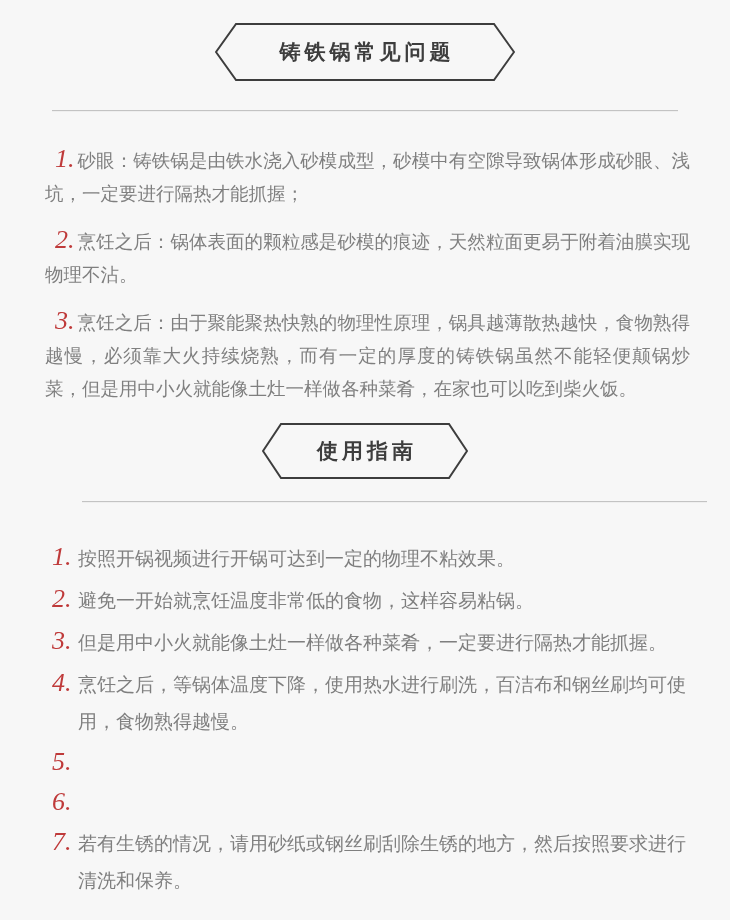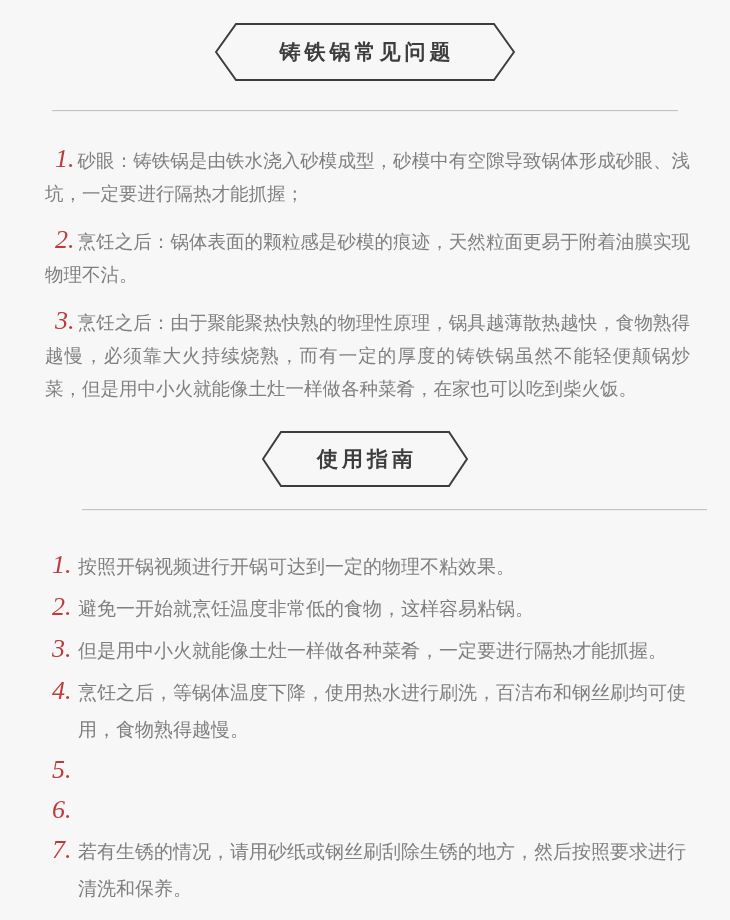--- a/index.html
+++ b/index.html
@@ -28,21 +28,21 @@
   .hex-title {
     position: relative;
     color: #3d3d3d;
     font-weight: 700;
     font-size: 21px;
     letter-spacing: 4px;
     padding-left: 4px;
     white-space: nowrap;
   }
   .hex1 { width: 300px; height: 58px; margin-top: 23px; }
-  .hex2 { width: 206px; height: 56px; margin-top: 26px; }
+  .hex2 { width: 206px; height: 56px; margin-top: 18px; }
 
   
   .divider {
     height: 1px;
     background: #c3c3c3;
     border-bottom: 1px solid #efefef;
   }
   .divider-1 { width: 626px; margin: 29px 0 0 52px; }
   .divider-2 { width: 625px; margin: 22px 0 0 82px; }
 

